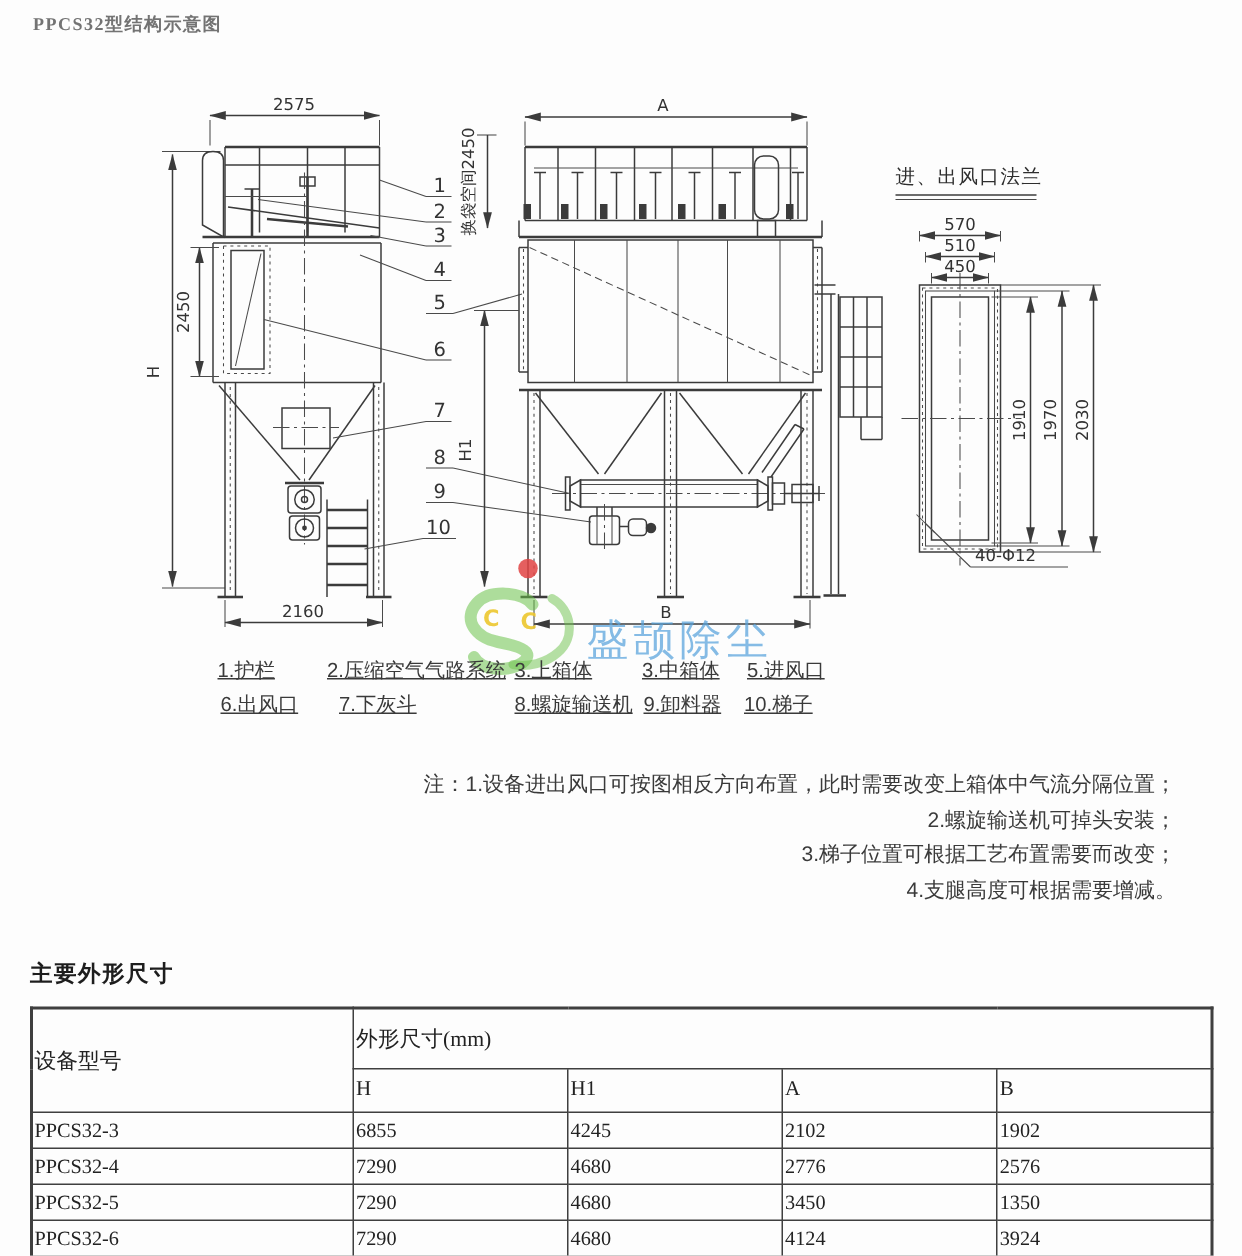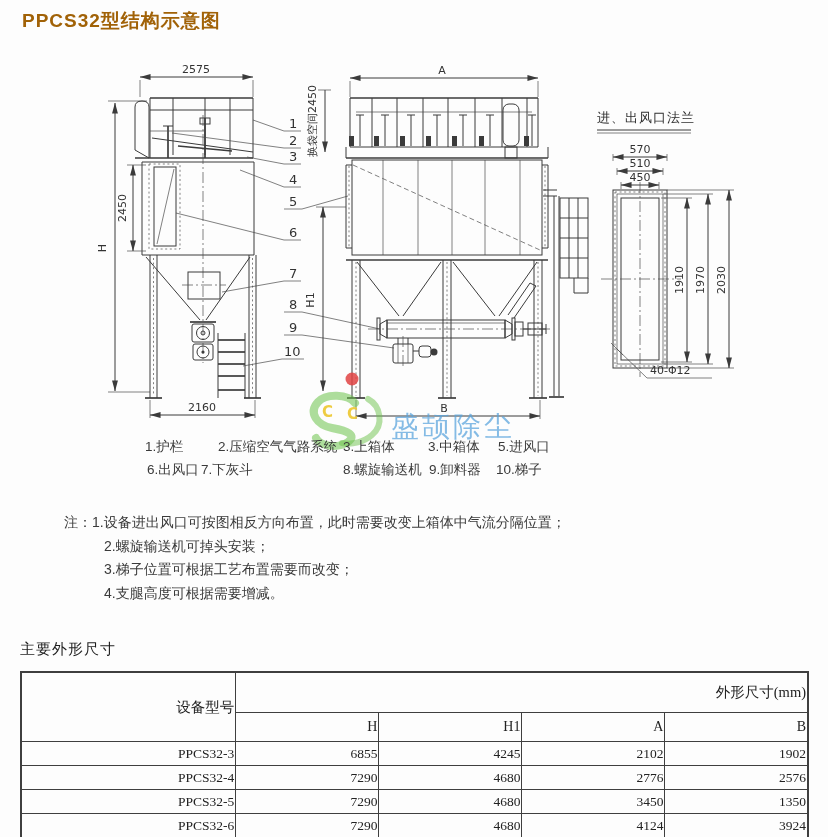--- a/index.html
+++ b/index.html
@@ -1,42 +1,42 @@
 <!DOCTYPE html>
 <html><head>
 <meta charset="utf-8">
 <style>
   html,body{margin:0;padding:0;}
   body{width:828px;height:837px;background:#fdfdfd;position:relative;overflow:hidden;
        font-family:"Liberation Sans",sans-serif;color:#2e2e2e;}
   .abs{position:absolute;}
-  #doc-title{left:22px;top:8px;font-size:19px;font-weight:bold;letter-spacing:1px;color:#a16207;}
+  #doc-title{left:22px;top:8px;font-size:12px;font-weight:bold;letter-spacing:1px;color:#737373;font-family:Liberation Serif, serif;}
   #diagram-svg{left:0;top:0;}
   
   .s{stroke:#3b3b3b;fill:none;stroke-width:1;}
   .s2{stroke:#3b3b3b;fill:none;stroke-width:1.7;}
   .thin{stroke:#4a4a4a;fill:none;stroke-width:.7;}
   .d{stroke-dasharray:5 3;}
   .d2{stroke-dasharray:2 2.6;}
   .cl{stroke-dasharray:11 3 2 3;}
   .fillk{fill:#3b3b3b;stroke:none;}
   text.dm{font:11px "DejaVu Sans",sans-serif;fill:#333;}
   text.cn{font:13px "DejaVu Sans",sans-serif;fill:#333;}
   text.ft{font:13px "DejaVu Sans",sans-serif;fill:#2e2e2e;letter-spacing:1px;}
   
-  .lg{font-size:13.5px;color:#3a3a3a;white-space:nowrap;}
+  .lg{font-size:13.5px;color:#3a3a3a;white-space:nowrap;text-decoration:underline;}
   
-  #notes{left:64px;top:511px;width:720px;font-size:14px;line-height:23.5px;color:#3a3a3a;}
+  #notes{left:64px;top:511px;width:720px;font-size:14px;line-height:23.5px;color:#3a3a3a;text-align:right;}
   #notes .nline{white-space:nowrap;}
   #notes .ind{margin-left:40px;}
   
-  #sec-title{left:20px;top:640px;font-size:15px;font-weight:normal;color:#1d1d1d;letter-spacing:1px;}
+  #sec-title{left:20px;top:640px;font-size:15px;font-weight:bold;color:#1d1d1d;letter-spacing:1px;}
   #dim-table{left:20px;top:671px;width:789px;border-collapse:collapse;
              font-family:"Liberation Serif",serif;color:#222;}
-  #dim-table td{border:1px solid #3f3f3f;text-align:right;vertical-align:middle;font-size:13.5px;}
+  #dim-table td{border:1px solid #3f3f3f;text-align:left;vertical-align:middle;font-size:13.5px;}
   #dim-table{border:2px solid #3f3f3f;}
   #dim-table .hrow1 td{height:37px;font-size:14.5px;}
   #dim-table .hrow2 td{height:26px;font-size:14px;}
   #dim-table .drow td{height:21px;margin-left:19px;}
 </style>
 </head>
 <body>
 
 <div class="abs" id="doc-title">PPCS32型结构示意图</div>
 
@@ -357,21 +357,21 @@
   </g>
 </svg>
 
 <div>
   <span class="abs lg" style="left:145px;top:438px">1.护栏</span>
   <span class="abs lg" style="left:218px;top:438px">2.压缩空气气路系统</span>
   <span class="abs lg" style="left:343px;top:438px">3.上箱体</span>
   <span class="abs lg" style="left:428px;top:438px">3.中箱体</span>
   <span class="abs lg" style="left:498px;top:438px">5.进风口</span>
   <span class="abs lg" style="left:147px;top:461px">6.出风口</span>
-  <span class="abs lg" style="left:201px;top:461px">7.下灰斗</span>
+  <span class="abs lg" style="left:226px;top:461px">7.下灰斗</span>
   <span class="abs lg" style="left:343px;top:461px">8.螺旋输送机</span>
   <span class="abs lg" style="left:429px;top:461px">9.卸料器</span>
   <span class="abs lg" style="left:496px;top:461px">10.梯子</span>
 </div>
 
 <div class="abs" id="notes">
   <div class="nline"><span>注：</span><span>1.设备进出风口可按图相反方向布置，此时需要改变上箱体中气流分隔位置；</span></div>
   <div class="nline ind">2.螺旋输送机可掉头安装；</div>
   <div class="nline ind">3.梯子位置可根据工艺布置需要而改变；</div>
   <div class="nline ind">4.支腿高度可根据需要增减。</div>

